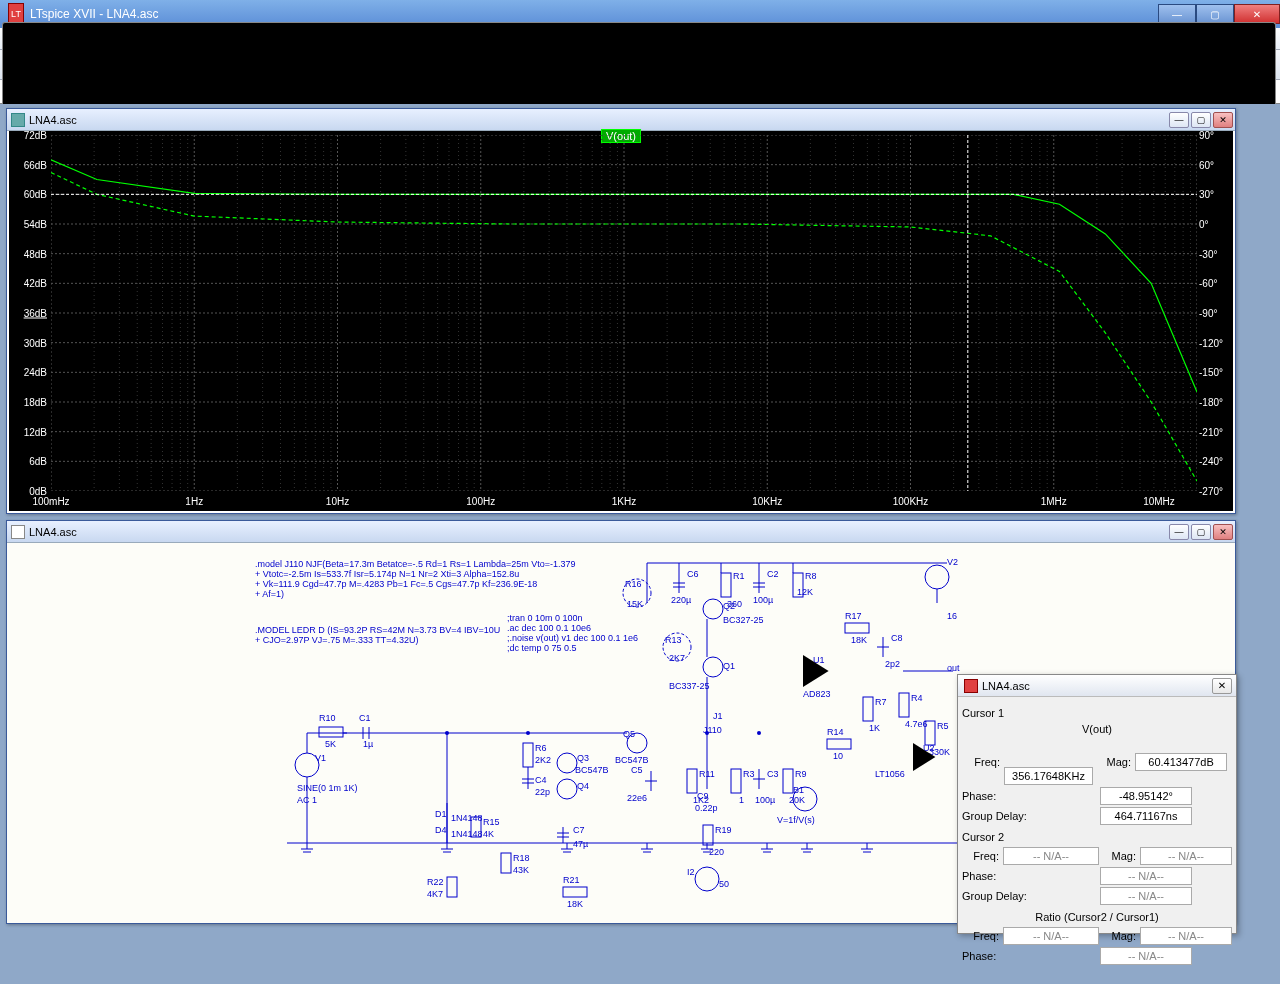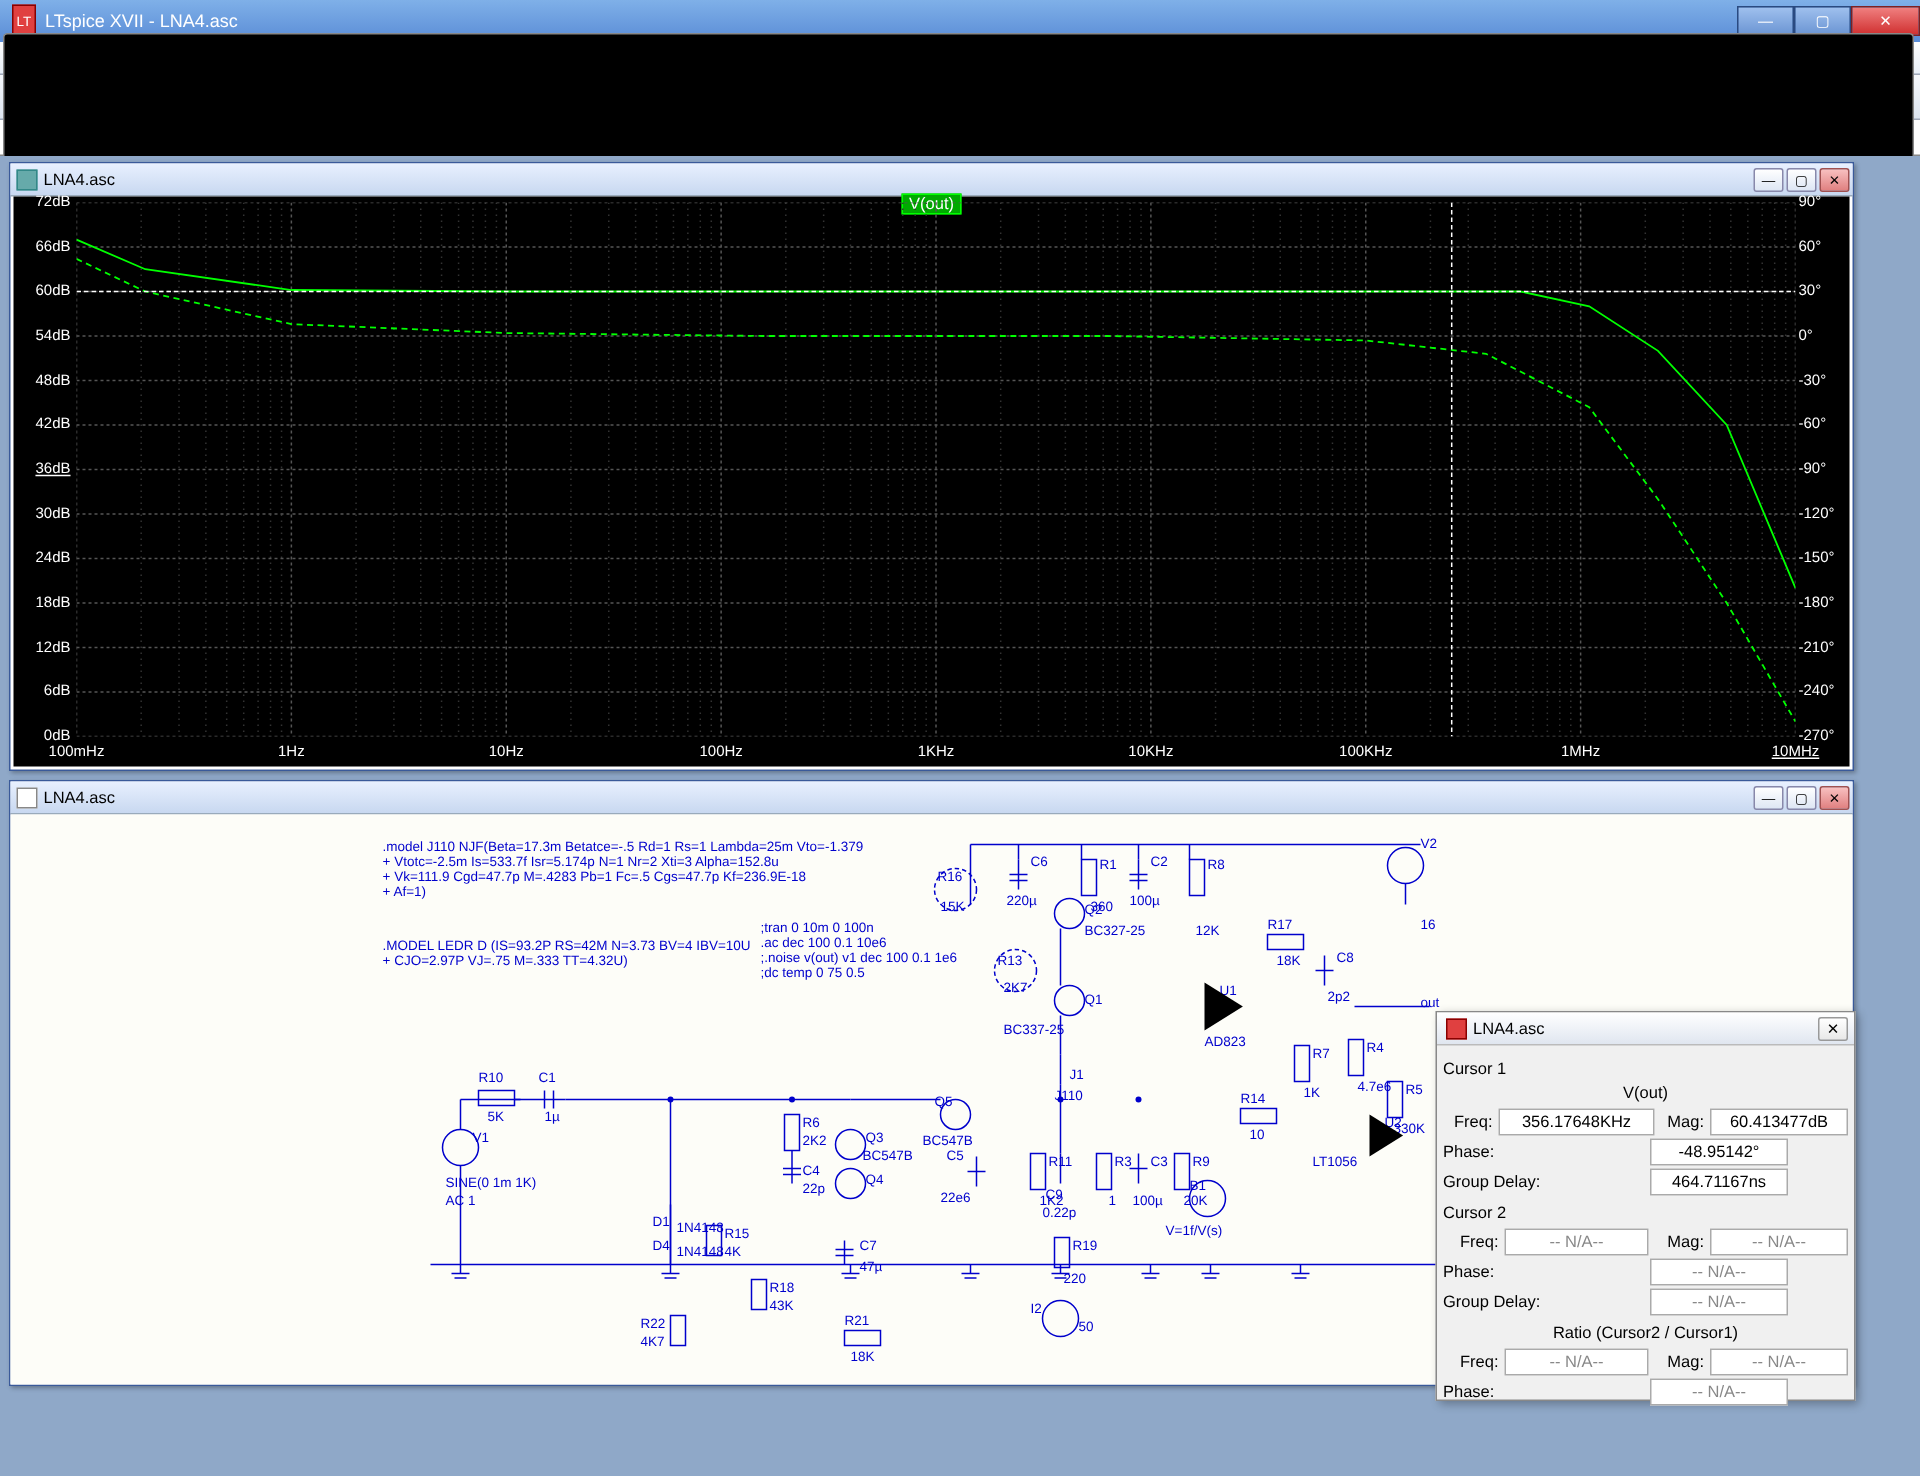--- a/index.html
+++ b/index.html
@@ -175,21 +175,21 @@
       <div class="tracelabel">V(out)</div>
       <div class="plotgrid" id="plotgrid" style="width: 1146px; height: 356px;">
           <div class="xlab" style="left: 0px;">100mHz</div>
           <div class="xlab" style="left: 143.25px;">1Hz</div>
           <div class="xlab" style="left: 286.5px;">10Hz</div>
           <div class="xlab" style="left: 429.75px;">100Hz</div>
           <div class="xlab" style="left: 573px;">1KHz</div>
           <div class="xlab" style="left: 716.25px;">10KHz</div>
           <div class="xlab" style="left: 859.5px;">100KHz</div>
           <div class="xlab" style="left: 1002.75px;">1MHz</div>
-          <div class="xlab" style="left: 1146px; text-decoration: underline;">10MHz</div>
+          <div class="xlab" style="left: 1108px;">10MHz</div>
           <div class="ylab" style="top: 356px;">0dB</div>
           <div class="ylab" style="top: 326.333px;">6dB</div>
           <div class="ylab" style="top: 296.667px;">12dB</div>
           <div class="ylab" style="top: 267px;">18dB</div>
           <div class="ylab" style="top: 237.333px;">24dB</div>
           <div class="ylab" style="top: 207.667px;">30dB</div>
           <div class="ylab" style="top: 178px; text-decoration: underline;">36dB</div>
           <div class="ylab" style="top: 148.333px;">42dB</div>
           <div class="ylab" style="top: 118.667px;">48dB</div>
           <div class="ylab" style="top: 89px;">54dB</div>
@@ -361,21 +361,21 @@
         <div class="comp" style="left: 608px; top: 212px;">BC547B</div>
         <div class="comp" style="left: 618px; top: 36px;">R16</div>
         <div class="comp" style="left: 620px; top: 56px;">15K</div>
         <div class="comp" style="left: 680px; top: 26px;">C6</div>
         <div class="comp" style="left: 664px; top: 52px;">220µ</div>
         <div class="comp" style="left: 726px; top: 28px;">R1</div>
         <div class="comp" style="left: 720px; top: 56px;">360</div>
         <div class="comp" style="left: 760px; top: 26px;">C2</div>
         <div class="comp" style="left: 746px; top: 52px;">100µ</div>
         <div class="comp" style="left: 798px; top: 28px;">R8</div>
-        <div class="comp" style="left: 790px; top: 72px;">12K</div>
+        <div class="comp" style="left: 790px; top: 44px;">12K</div>
         <div class="comp" style="left: 658px; top: 92px;">R13</div>
         <div class="comp" style="left: 662px; top: 110px;">2K7</div>
         <div class="comp" style="left: 716px; top: 118px;">Q1</div>
         <div class="comp" style="left: 662px; top: 138px;">BC337-25</div>
         <div class="comp" style="left: 716px; top: 58px;">Q2</div>
         <div class="comp" style="left: 716px; top: 72px;">BC327-25</div>
         <div class="comp" style="left: 706px; top: 168px;">J1</div>
         <div class="comp" style="left: 696px; top: 182px;">J110</div>
         <div class="comp" style="left: 624px; top: 222px;">C5</div>
         <div class="comp" style="left: 620px; top: 250px;">22e6</div>
@@ -524,21 +524,21 @@
       <span class="ti"></span>
       <span>LNA4.asc</span>
       <button class="cls">✕</button>
     </div>
     <div class="cwbody">
       <div class="csection">
         <div class="hdr">Cursor 1</div>
         <div class="ccenter">V(out)</div>
         <div class="crow">
           <span class="lbl">Freq:</span>
-          <input style="width: 104px;" value="356.17648KHz">
+          <input style="width: 89px; margin-top: 28px;" value="356.17648KHz">
           <span class="lbl">Mag:</span>
           <input style="width: 92px;" value="60.413477dB">
         </div>
         <div class="crow">
           <span class="lbl2" style="width:138px">Phase:</span>
           <input style="width: 92px;" value="-48.95142°">
         </div>
         <div class="crow">
           <span class="lbl2" style="width:138px">Group Delay:</span>
           <input style="width: 92px;" value="464.71167ns">

